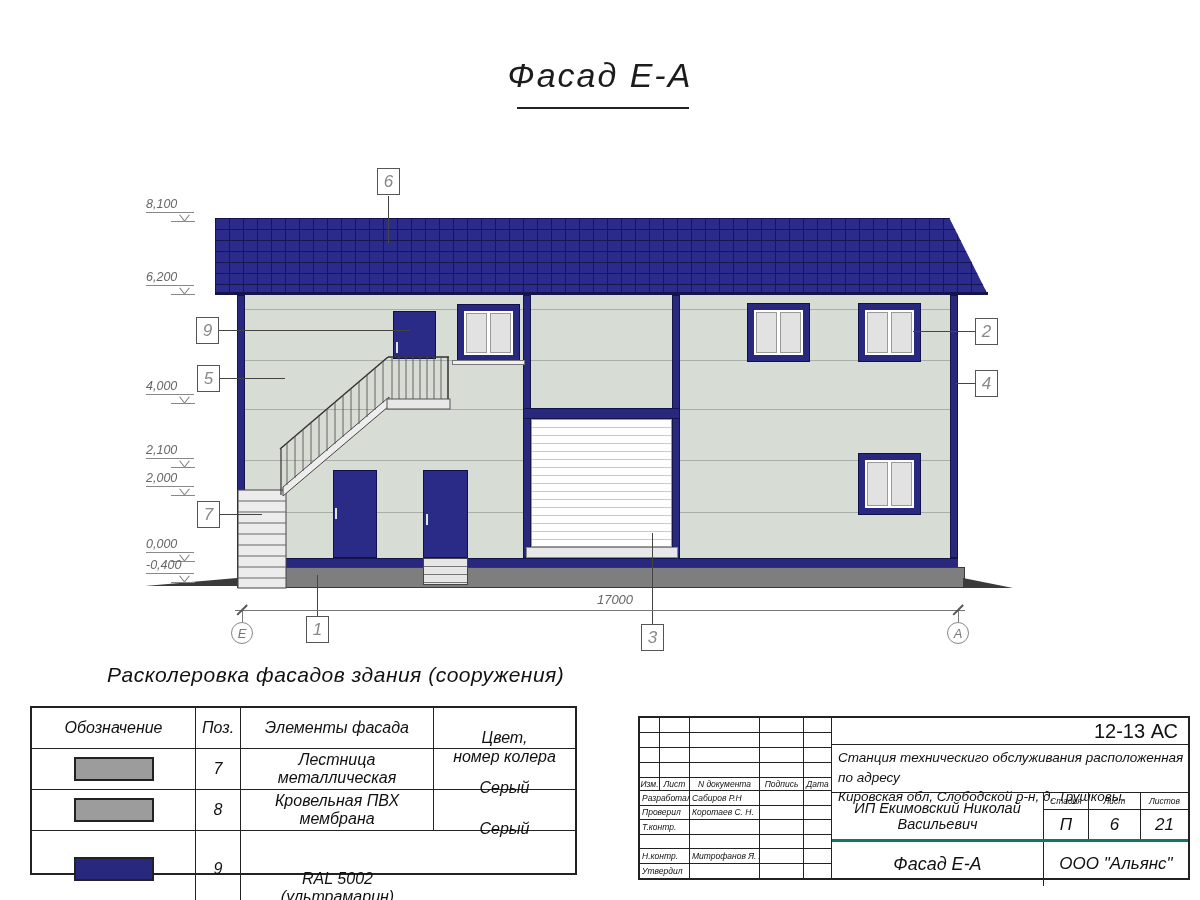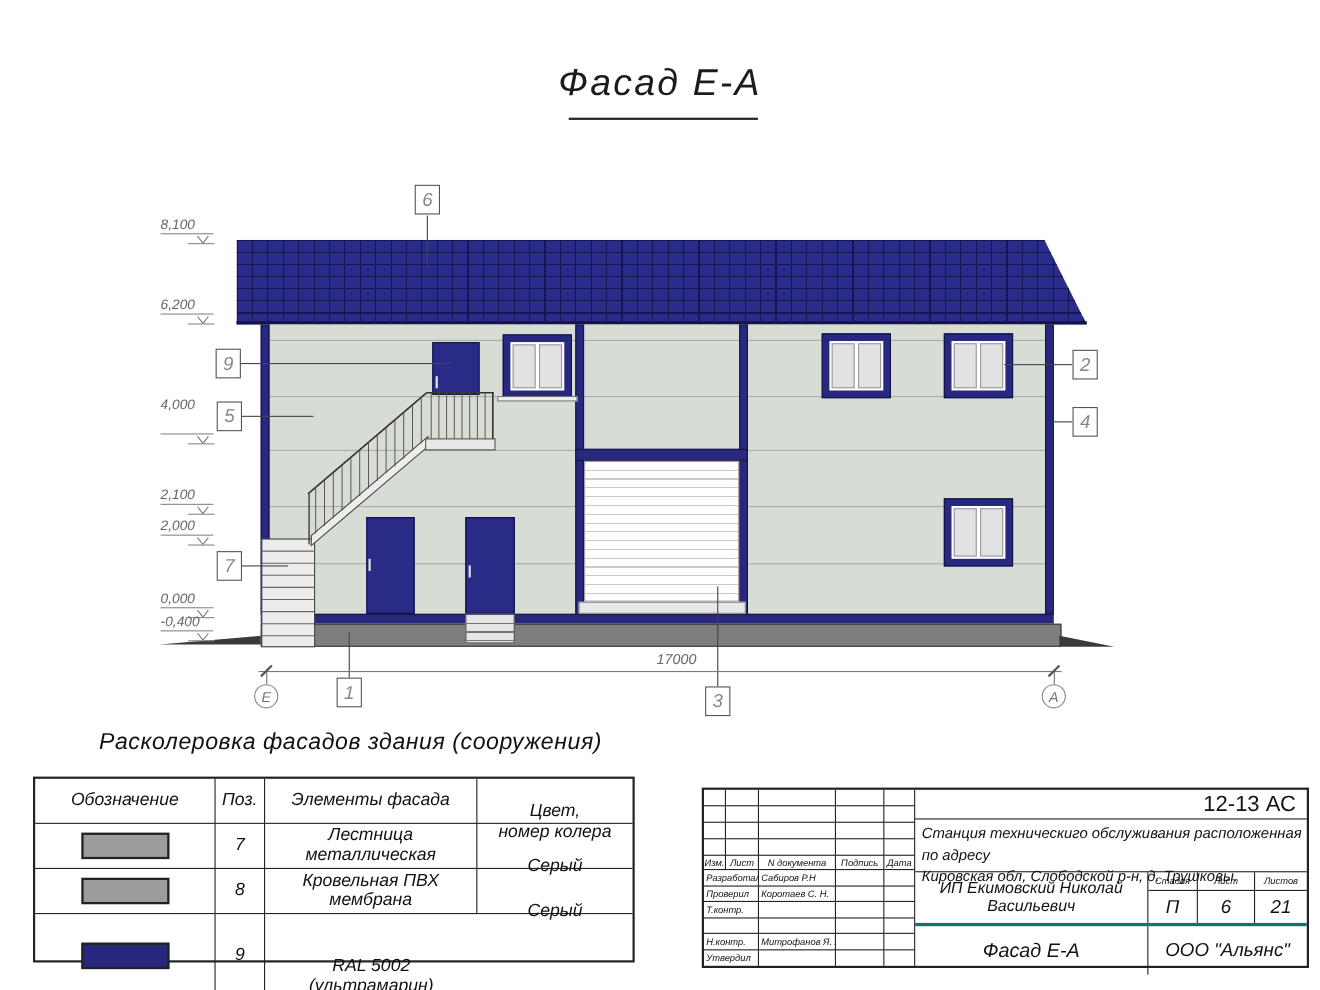--- a/index.html
+++ b/index.html
@@ -62,21 +62,21 @@
   .axcircle{width:22px;height:22px;border:1px solid #888;border-radius:50%;box-sizing:border-box;
         display:flex;align-items:center;justify-content:center;font-size:13px;color:#777;font-style:italic;}
 
   
   .dimline{left:235px;top:610px;width:730px;height:1px;background:#777;}
   .dimtick{width:14px;height:1.5px;background:#555;transform:rotate(-45deg);}
   .dimtext{width:80px;text-align:center;font-size:13px;color:#666;}
   .dimstem{width:1px;height:11px;background:#777;}
 
   
-  .leg-head{left:90px;top:663px;font-size:21px;color:#111;letter-spacing:.5px;}
+  .leg-head{left:107px;top:663px;font-size:21px;color:#111;letter-spacing:.5px;}
   .legend{left:30px;top:706px;width:547px;height:169px;border:2px solid #222;box-sizing:border-box;
           display:grid;grid-template-columns:164px 45px 193px 1fr;grid-template-rows:41px 41px 41px 1fr;
           color:#111;}
   .lc{border-right:1px solid #222;border-bottom:1px solid #222;display:flex;flex-direction:column;
       align-items:center;justify-content:center;font-size:16px;font-style:italic;text-align:center;line-height:1.15;}
   .lc.nr{border-right:none;margin-top:39px;} .lc.nb{border-bottom:none;}
   .swatch{width:80px;height:24px;border:2px solid #222;box-sizing:border-box;}
 
   
   .stamp{left:638px;top:716px;width:552px;height:164px;border:2px solid #222;box-sizing:border-box;color:#111;}
@@ -186,21 +186,21 @@
   <div class="abs lvl-text it" style="left:146px;top:197px">8,100</div>
   <div class="abs lvl-line" style="left:146px;top:212px"></div>
   <div class="abs lvl-sym" style="left:180px;top:213px"></div>
   <div class="abs lvl-base" style="left:171px;top:221px"></div>
 
   <div class="abs lvl-text it" style="left:146px;top:270px">6,200</div>
   <div class="abs lvl-line" style="left:146px;top:285px"></div>
   <div class="abs lvl-sym" style="left:180px;top:286px"></div>
   <div class="abs lvl-base" style="left:171px;top:294px"></div>
 
-  <div class="abs lvl-text it" style="left:146px;top:361px">4,000</div>
+  <div class="abs lvl-text it" style="left:146px;top:379px">4,000</div>
   <div class="abs lvl-line" style="left:146px;top:394px"></div>
   <div class="abs lvl-sym" style="left:180px;top:395px"></div>
   <div class="abs lvl-base" style="left:171px;top:403px"></div>
 
   <div class="abs lvl-text it" style="left:146px;top:443px">2,100</div>
   <div class="abs lvl-line" style="left:146px;top:458px"></div>
   <div class="abs lvl-sym" style="left:180px;top:459px"></div>
   <div class="abs lvl-base" style="left:171px;top:467px"></div>
 
   <div class="abs lvl-text it" style="left:146px;top:471px">2,000</div>

